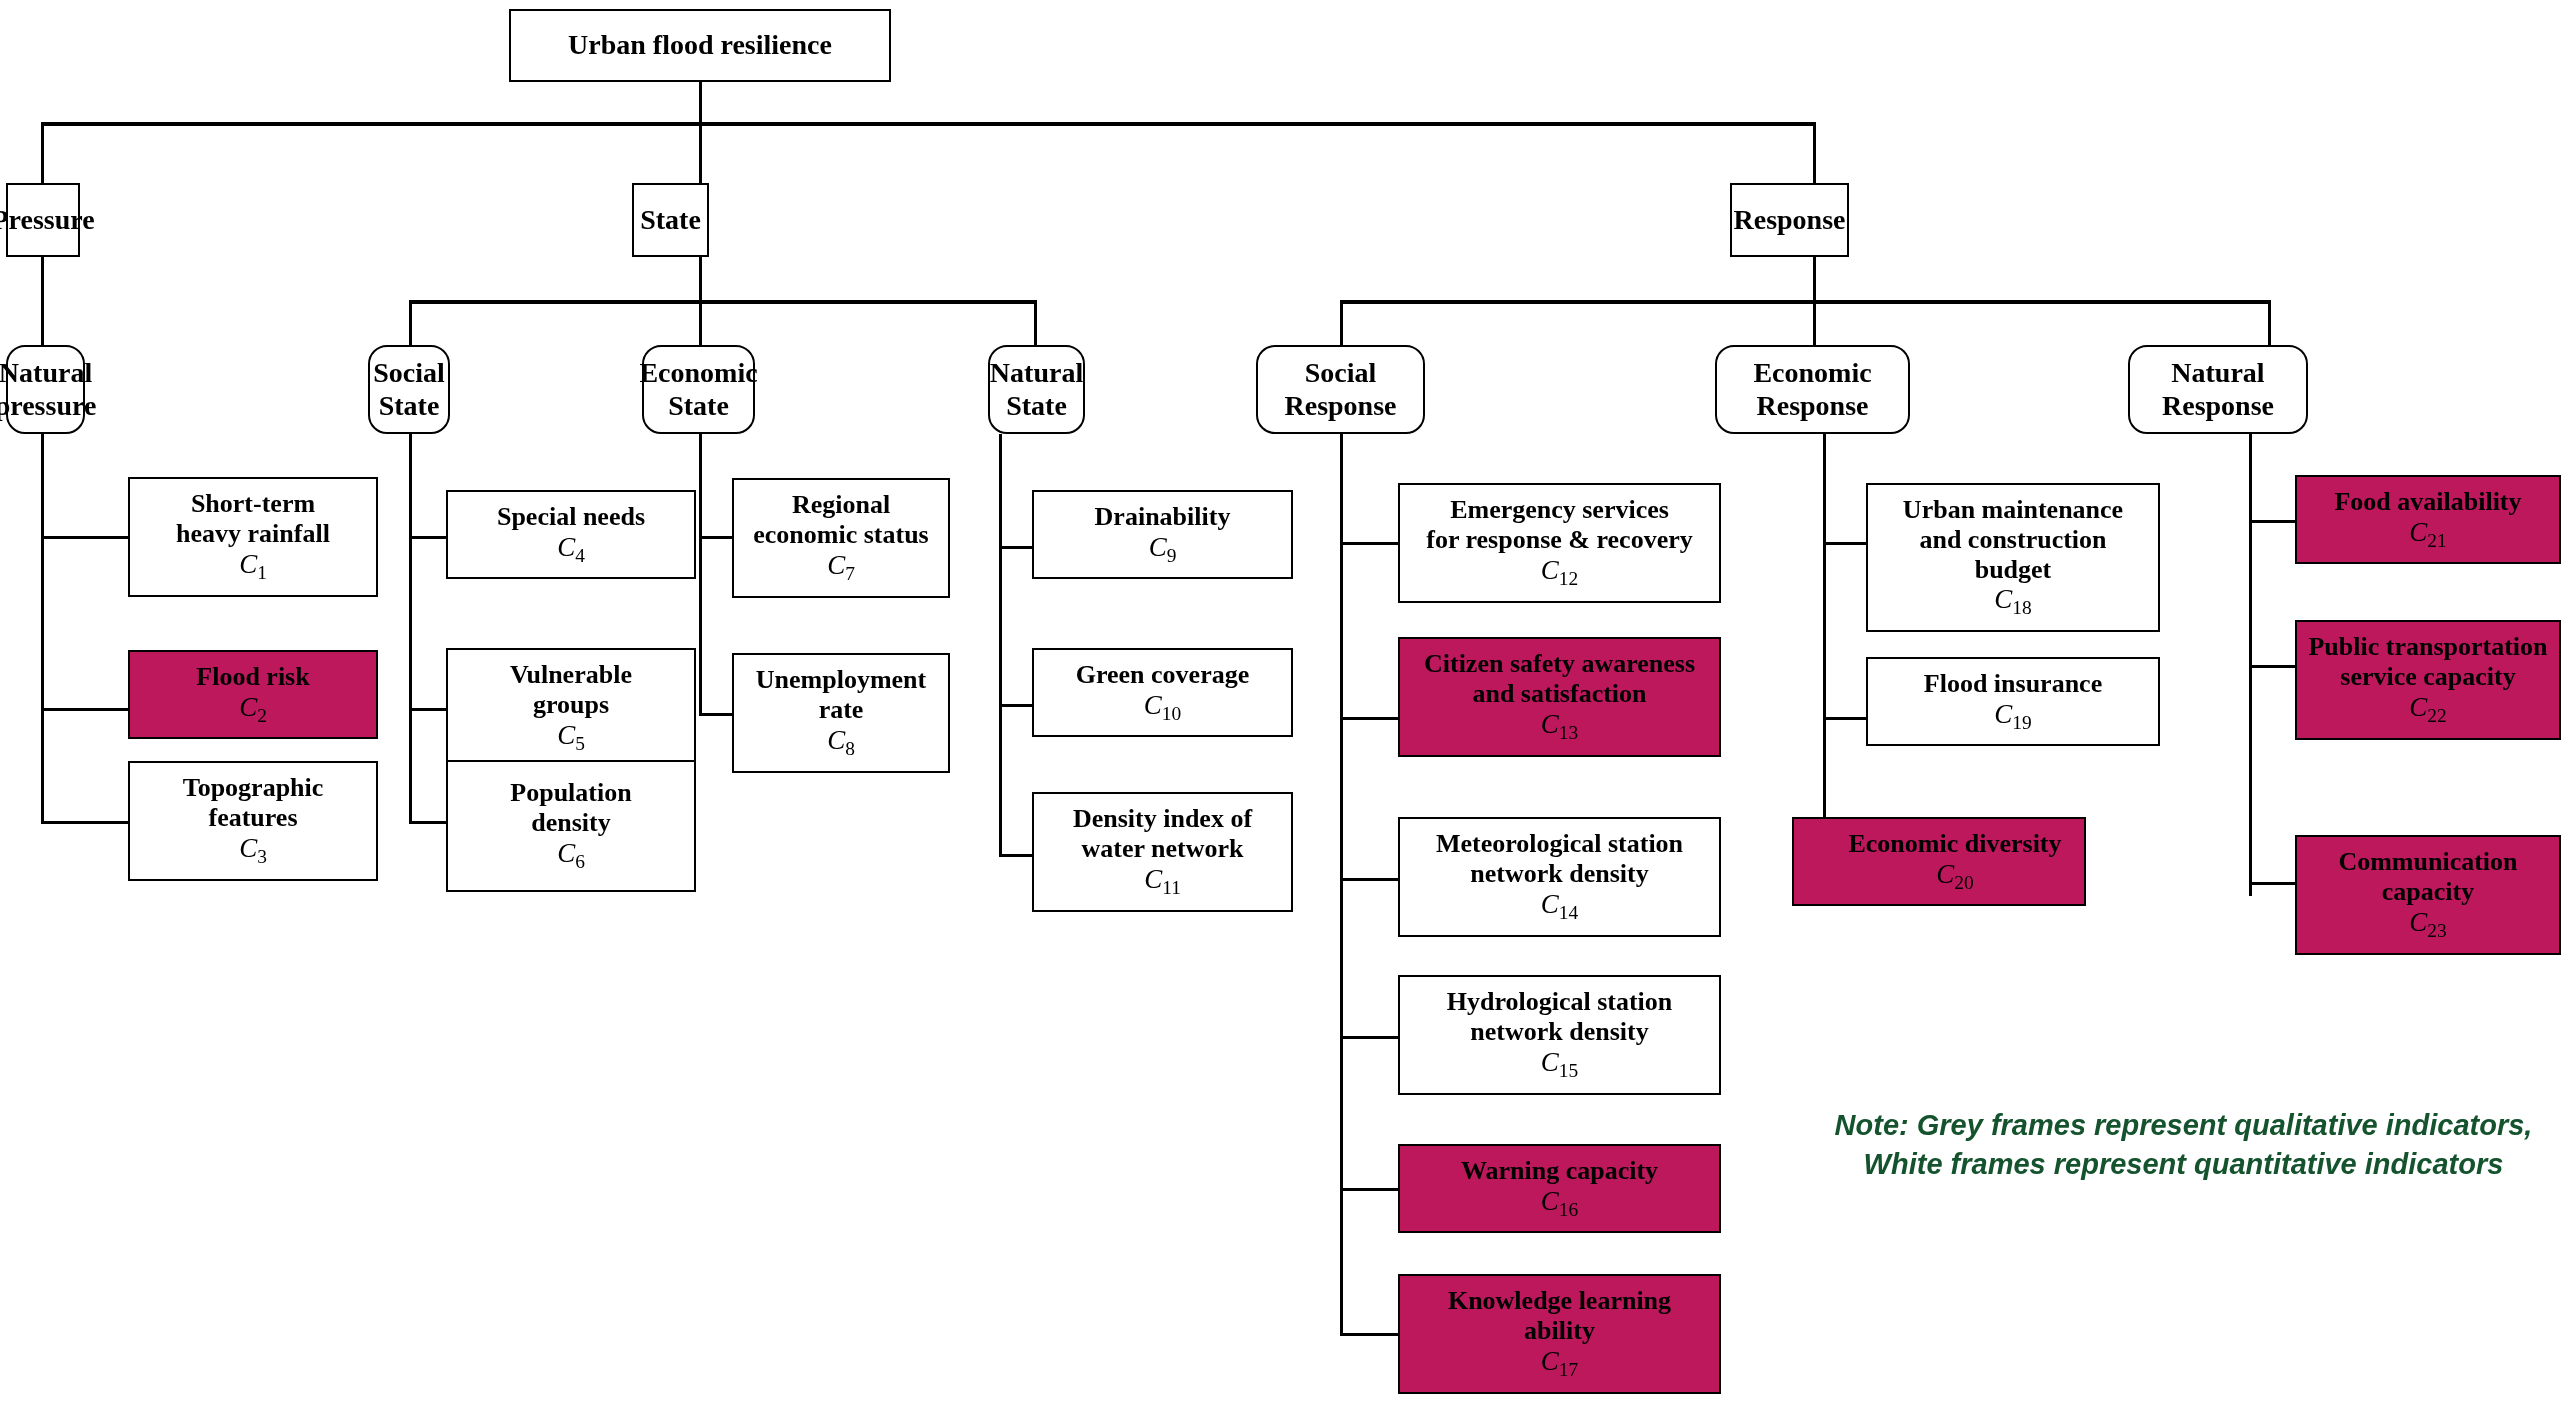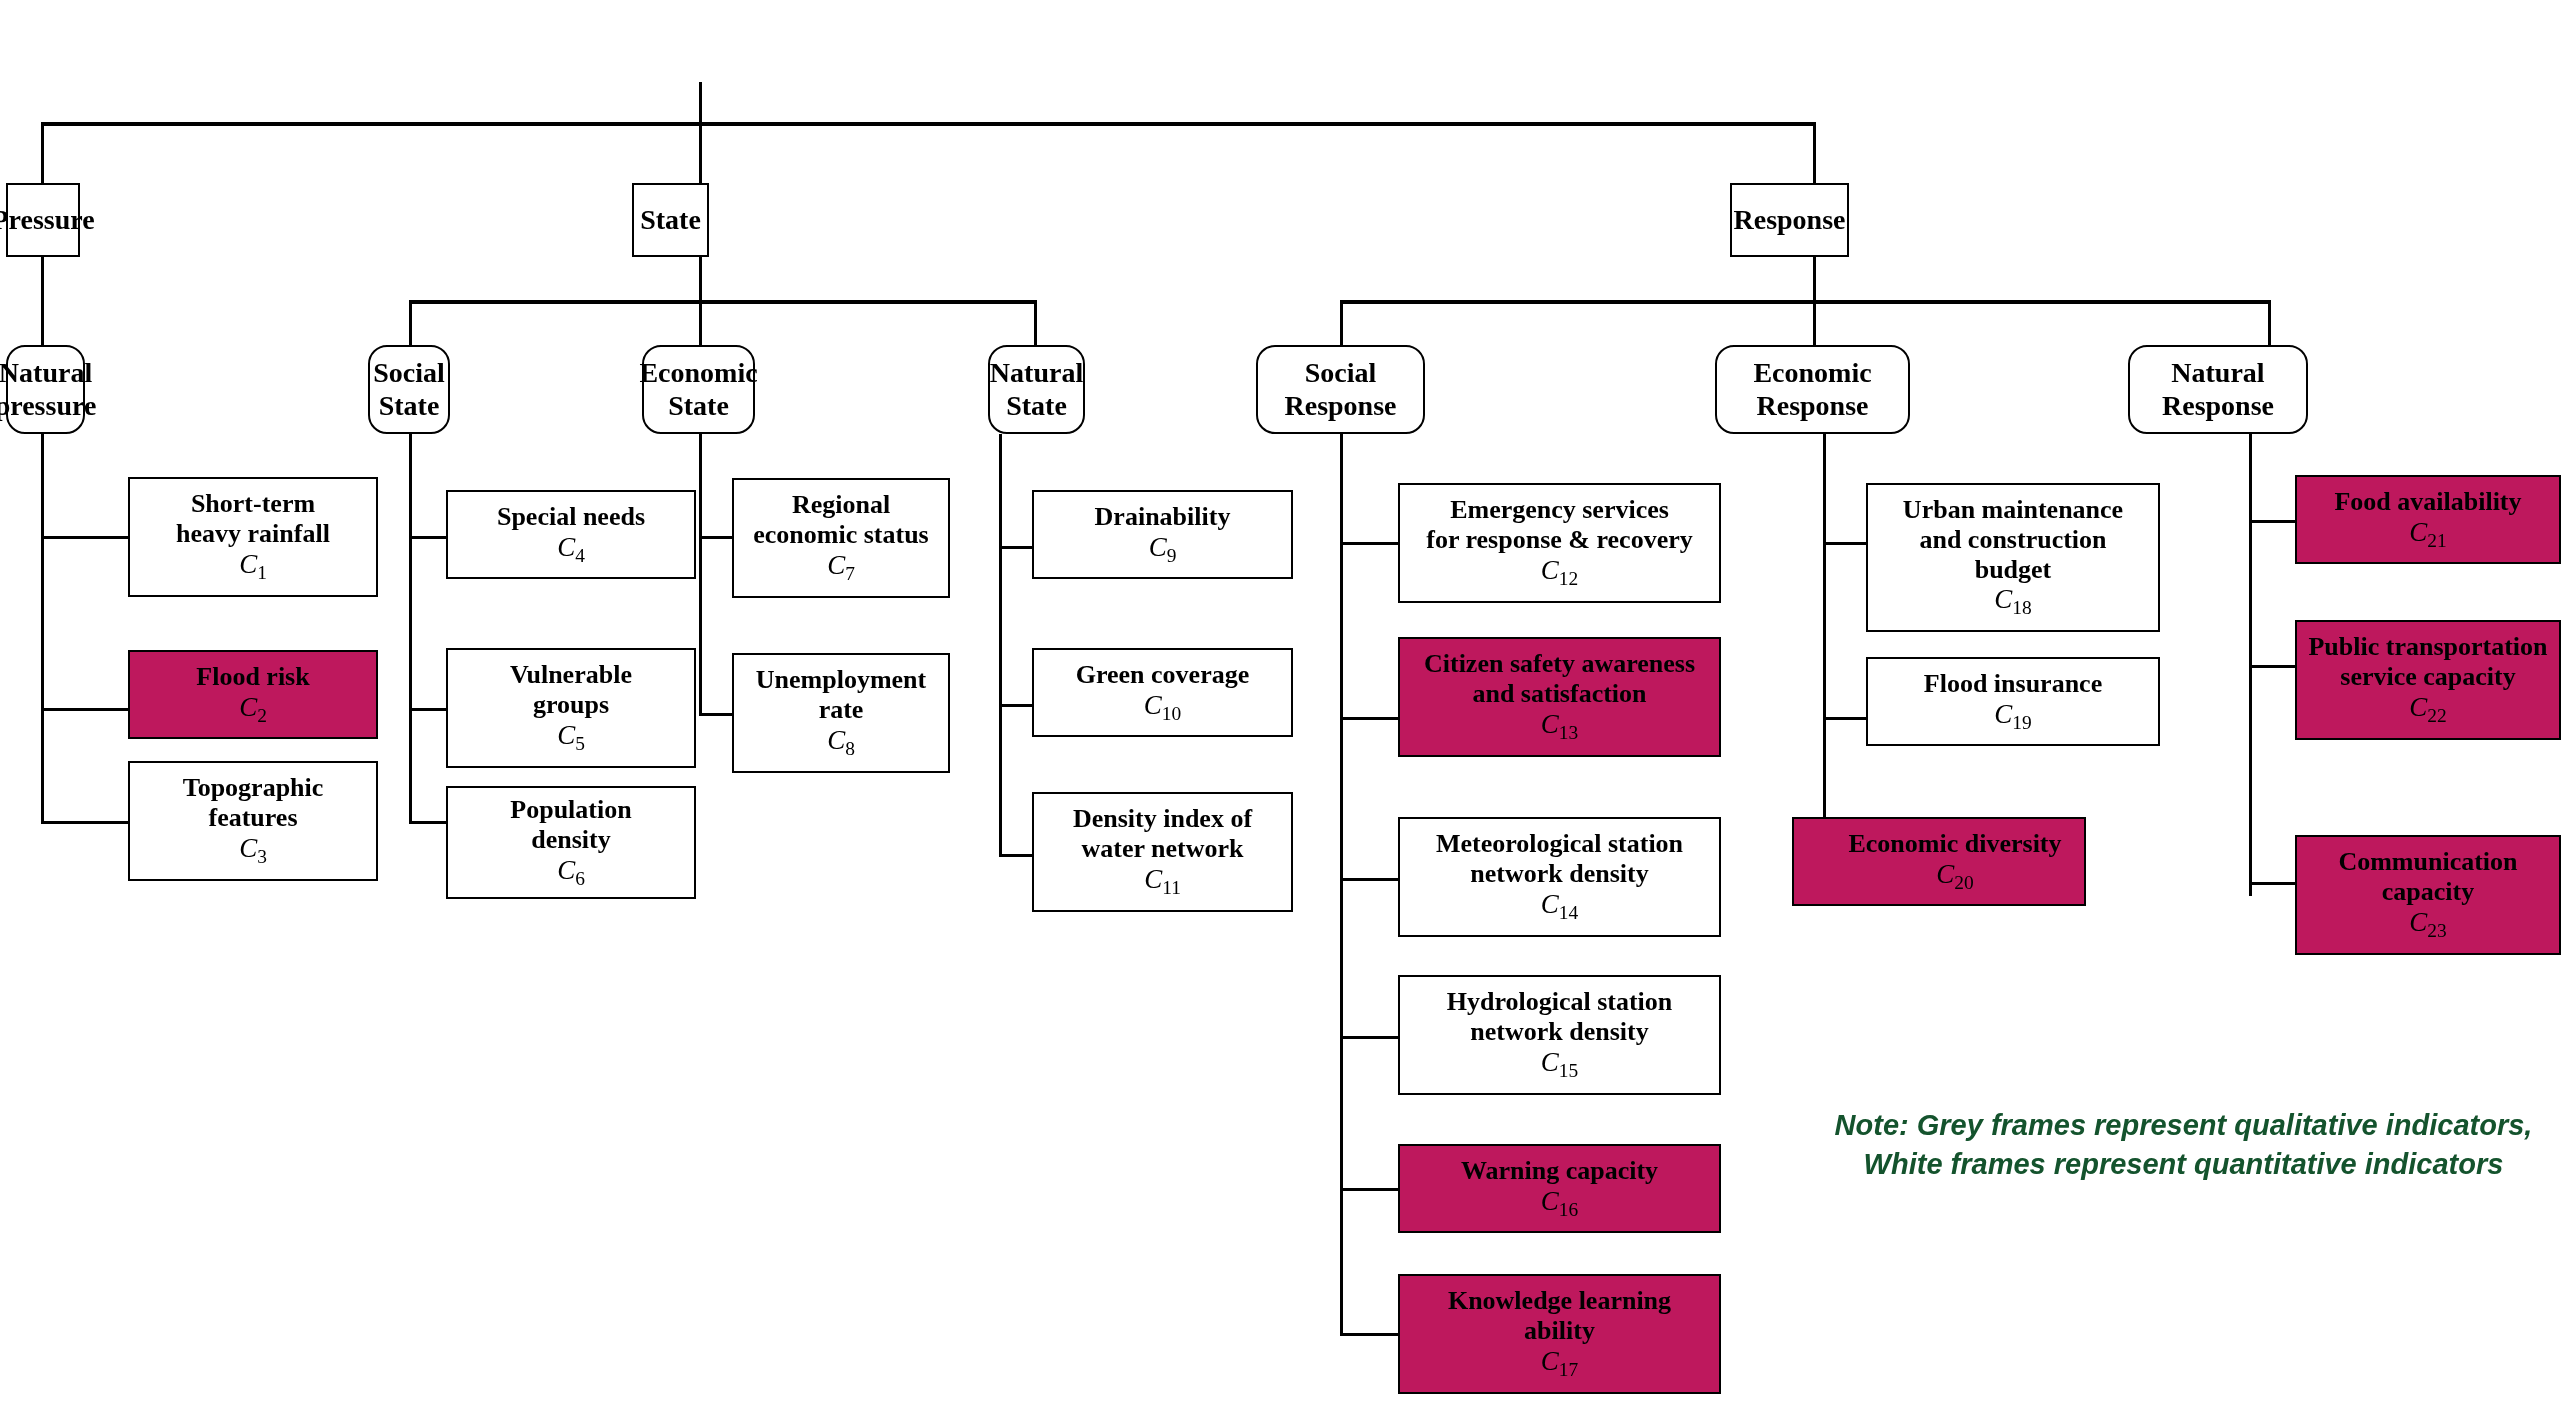--- a/index.html
+++ b/index.html
@@ -52,20 +52,23 @@
     text-align:center;
     color:#14532d;
     white-space:pre-line;
   }
 </style>
 </head>
 <body>
 
 <div id="canvas">
 
+  <div class="box lvl0" style="left:509px;top:9px;width:382px;height:73px;">
+    <span class="ln">Urban flood resilience</span>
+  </div>
 
   <div class="ln-v" style="left:699px;top:82px;width:3px;height:42px;"></div>
 
   <div class="ln-h" style="left:41px;top:122px;width:1775px;height:3.7px;"></div>
 
   <div class="ln-v" style="left:41px;top:122px;height:61px;"></div>
   <div class="ln-v" style="left:699px;top:122px;height:61px;"></div>
   <div class="ln-v" style="left:1813px;top:122px;height:61px;"></div>
 
   <div class="box lvl1" style="left:6px;top:183px;width:74px;height:74px;">
@@ -175,21 +178,21 @@
       </div>
       <div class="box leaf" style="left: 446px; top: 490px; width: 250px; height: 89px;">
         <span class="ln">Special needs</span>
         <span class="ln code">C<sub>4</sub></span>
       </div>
       <div class="box leaf" style="left: 446px; top: 648px; width: 250px; height: 120px;">
         <span class="ln">Vulnerable</span>
         <span class="ln">groups</span>
         <span class="ln code">C<sub>5</sub></span>
       </div>
-      <div class="box leaf" style="left: 446px; top: 760px; width: 250px; height: 113px; margin-top: 26px;">
+      <div class="box leaf" style="left: 446px; top: 760px; width: 250px; height: 132px;">
         <span class="ln">Population</span>
         <span class="ln">density</span>
         <span class="ln code">C<sub>6</sub></span>
       </div>
       <div class="box leaf" style="left: 732px; top: 478px; width: 218px; height: 120px;">
         <span class="ln">Regional</span>
         <span class="ln">economic status</span>
         <span class="ln code">C<sub>7</sub></span>
       </div>
       <div class="box leaf" style="left: 732px; top: 653px; width: 218px; height: 120px;">

